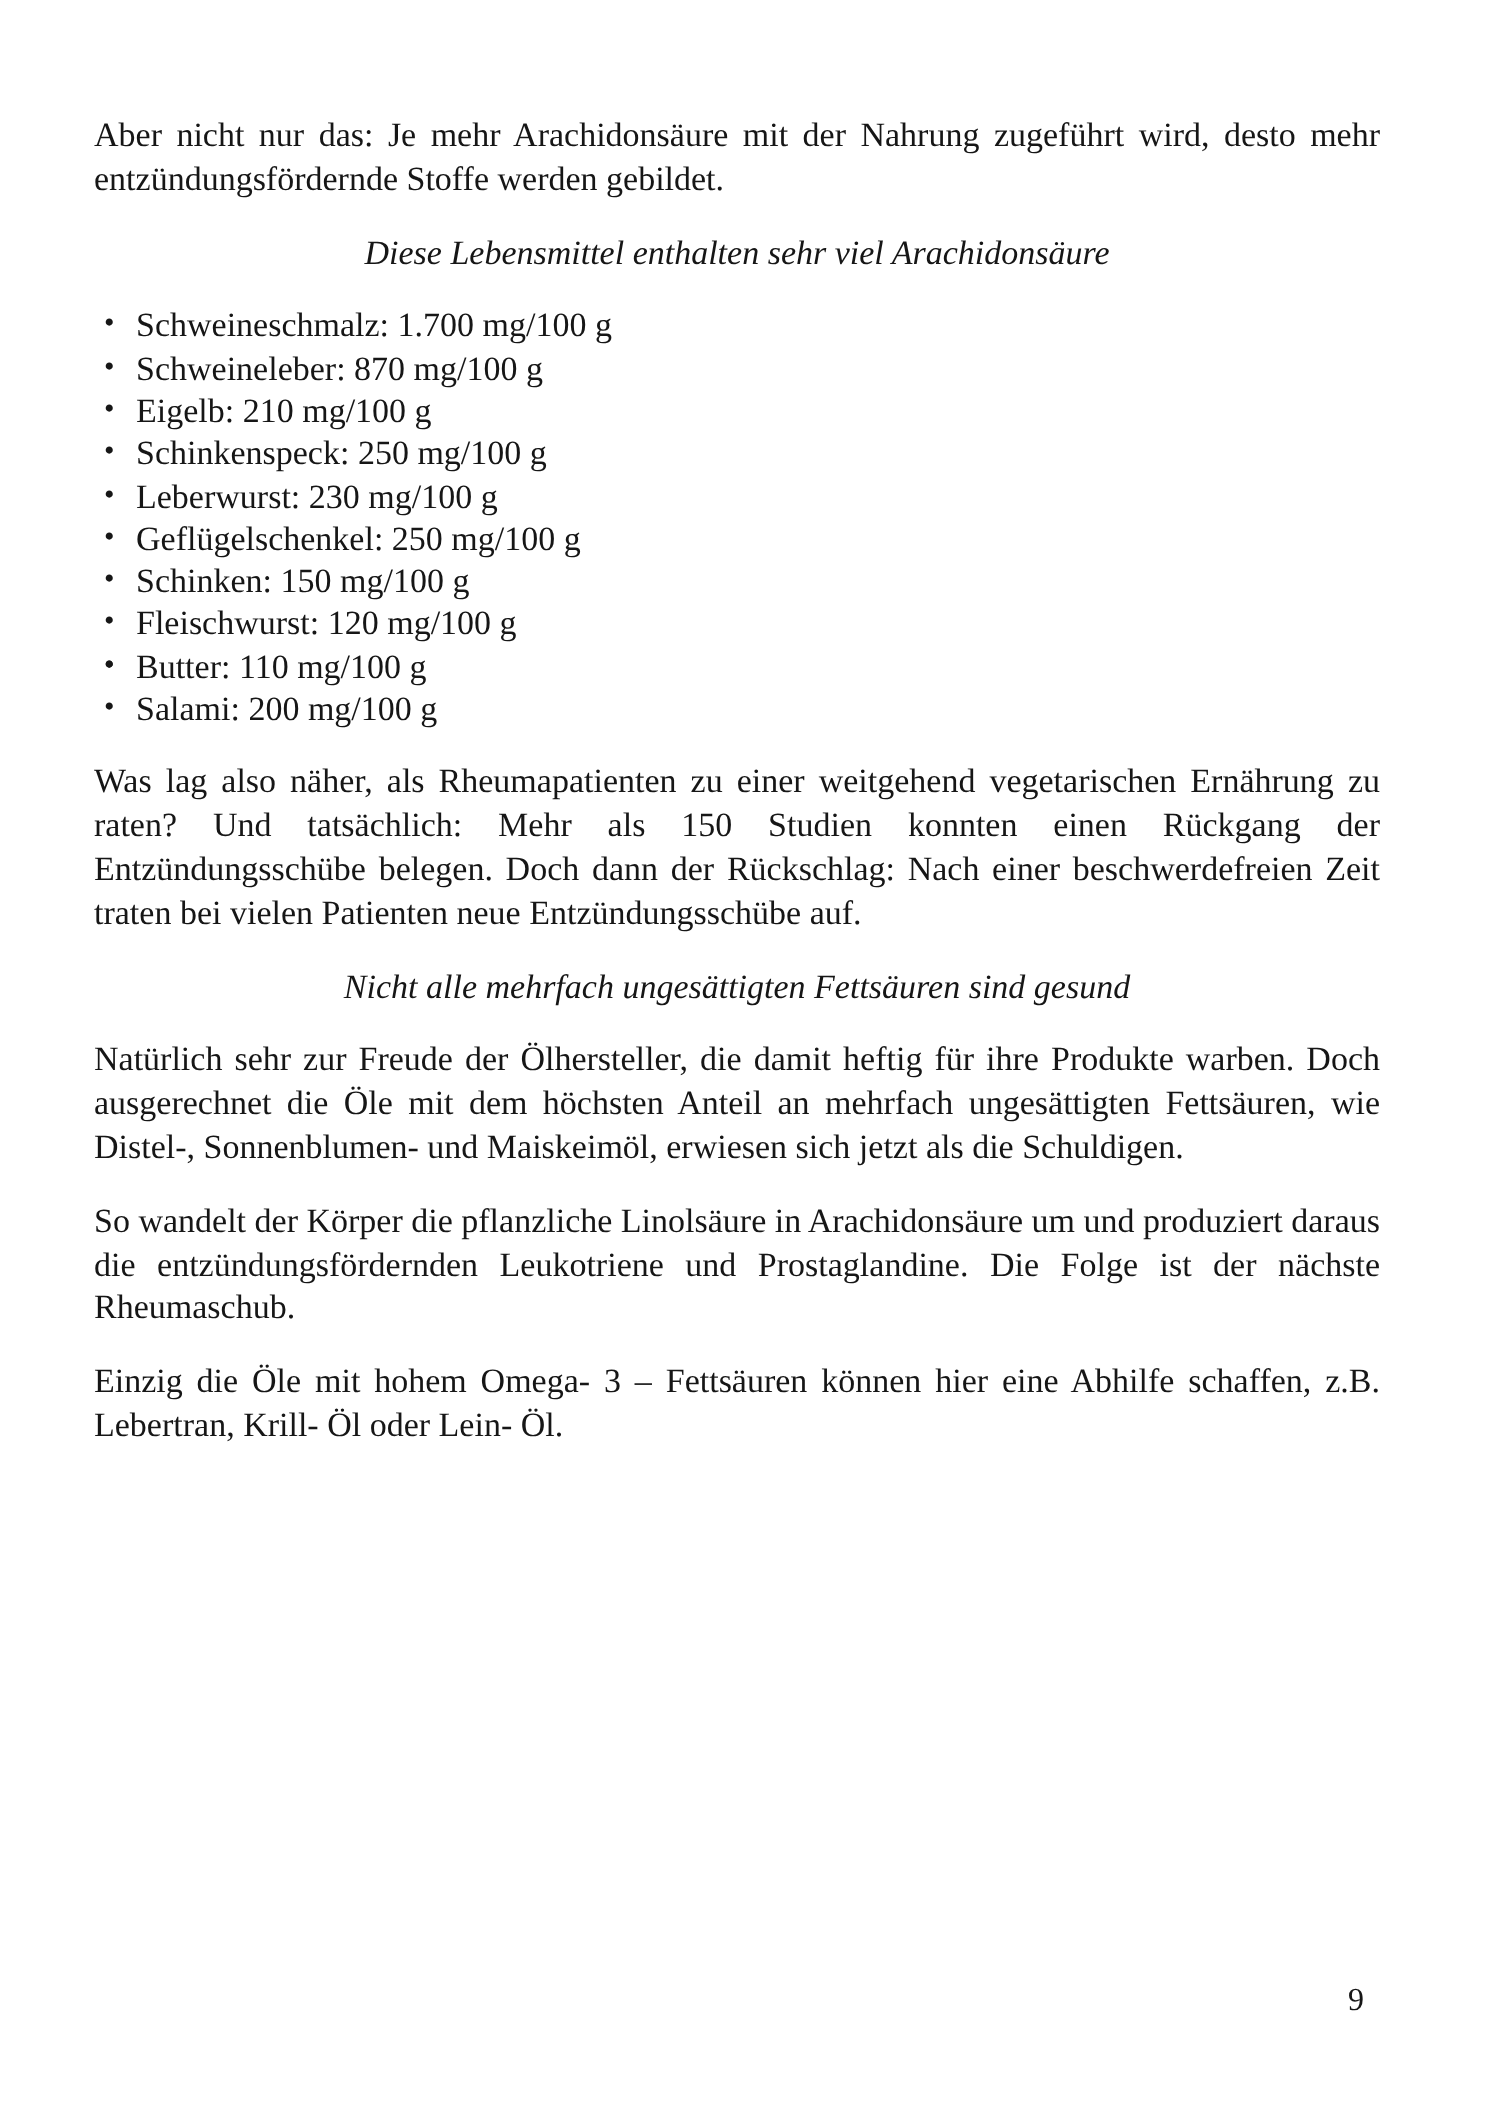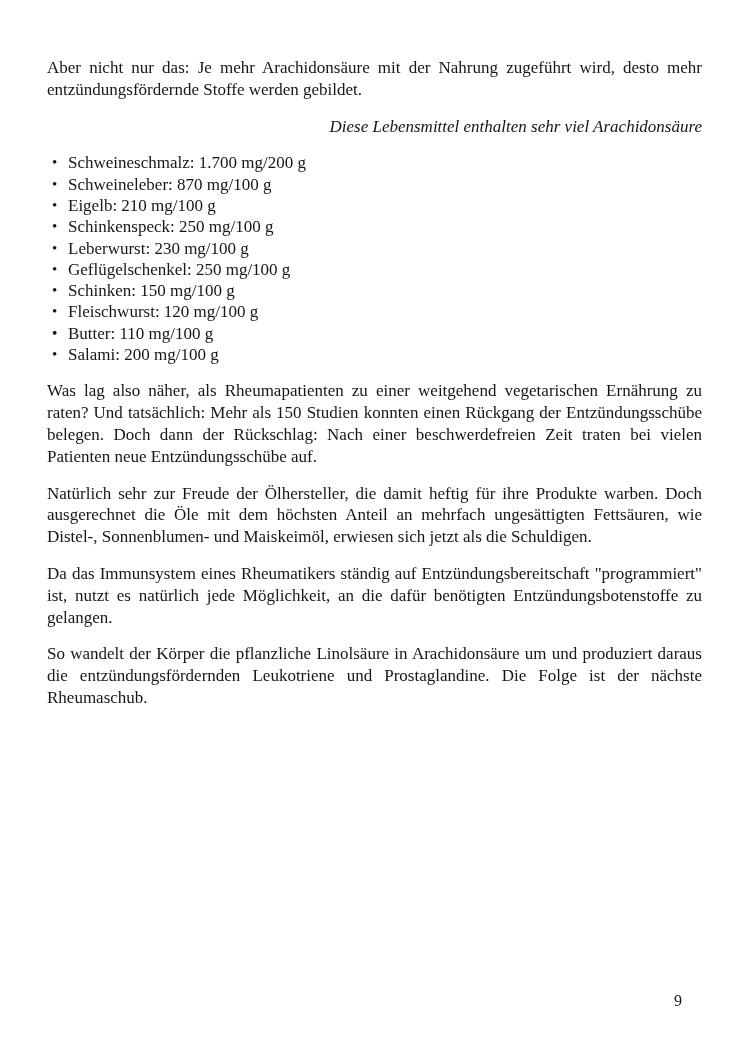--- a/index.html
+++ b/index.html
@@ -6,38 +6,38 @@
     margin: 0;
     padding: 0;
     background: #ffffff;
   }
   .page {
     position: relative;
     width: 748px;
     height: 1058px;
     background: #ffffff;
     box-sizing: border-box;
-    padding: 57px 46px 0 47px;
+    padding: 57px 58px 0 47px;
     font-family: "Liberation Serif", serif;
     color: #161616;
     overflow: hidden;
   }
   .para {
     font-size: 17px;
     line-height: 21.8px;
     text-align: justify;
     margin: 0 0 15px 0;
   }
   .heading {
     font-size: 17px;
     line-height: 21.8px;
     font-style: italic;
     font-weight: normal;
     margin: 0 0 15px 0;
-    text-align: right;
+    text-align: center;
   }
   ul.food-list {
     list-style: none;
     margin: 0 0 15px 0;
     padding: 0;
   }
   ul.food-list li {
     position: relative;
     font-size: 17px;
     line-height: 21.3px;
@@ -62,40 +62,41 @@
 </head>
 <body>
 
 <div class="page">
 
   <p class="para">Aber nicht nur das: Je mehr Arachidonsäure mit der Nahrung zugeführt wird, desto mehr entzündungsfördernde Stoffe werden gebildet.</p>
 
   <p class="heading">Diese Lebensmittel enthalten sehr viel Arachidonsäure</p>
 
   <ul class="food-list">
-    <li><span class="bullet">•</span><span>Schweineschmalz: 1.700 mg/200 g</span></li>
+    <li><span class="bullet">•</span><span>Schweineschmalz: 1.700 mg/100 g</span></li>
     <li><span class="bullet">•</span><span>Schweineleber: 870 mg/100 g</span></li>
     <li><span class="bullet">•</span><span>Eigelb: 210 mg/100 g</span></li>
     <li><span class="bullet">•</span><span>Schinkenspeck: 250 mg/100 g</span></li>
     <li><span class="bullet">•</span><span>Leberwurst: 230 mg/100 g</span></li>
     <li><span class="bullet">•</span><span>Geflügelschenkel: 250 mg/100 g</span></li>
     <li><span class="bullet">•</span><span>Schinken: 150 mg/100 g</span></li>
     <li><span class="bullet">•</span><span>Fleischwurst: 120 mg/100 g</span></li>
     <li><span class="bullet">•</span></li>
     <li><span class="bullet">•</span><span>Butter: 110 mg/100 g</span></li>
     <li><span class="bullet">•</span><span>Salami: 200 mg/100 g</span></li>
   </ul>
 
   <p class="para">Was lag also näher, als Rheumapatienten zu einer weitgehend vegetarischen Ernährung zu raten? Und tatsächlich: Mehr als 150 Studien konnten einen Rückgang der Entzündungsschübe belegen. Doch dann der Rückschlag: Nach einer beschwerdefreien Zeit traten bei vielen Patienten neue Entzündungsschübe auf.</p>
 
+  <p class="heading">Nicht alle mehrfach ungesättigten Fettsäuren sind gesund</p>
 
 
   <p class="para">Natürlich sehr zur Freude der Ölhersteller, die damit heftig für ihre Produkte warben. Doch ausgerechnet die Öle mit dem höchsten Anteil an mehrfach ungesättigten Fettsäuren, wie Distel-, Sonnenblumen- und Maiskeimöl, erwiesen sich jetzt als die Schuldigen.</p>
 
 
-  <p class="para">Da das Immunsystem eines Rheumatikers ständig auf Entzündungsbereitschaft "programmiert" ist, nutzt es natürlich jede Möglichkeit, an die dafür benötigten Entzündungsbotenstoffe zu gelangen.</p>
 
   <p class="para">So wandelt der Körper die pflanzliche Linolsäure in Arachidonsäure um und produziert daraus die entzündungsfördernden Leukotriene und Prostaglandine. Die Folge ist der nächste Rheumaschub.</p>
 
+  <p class="para">Einzig die Öle mit hohem Omega- 3 – Fettsäuren können hier eine Abhilfe schaffen, z.B. Lebertran, Krill- Öl oder Lein- Öl.</p>
 
   <div class="page-number">9</div>
 
 </div>
 
 </body></html>

